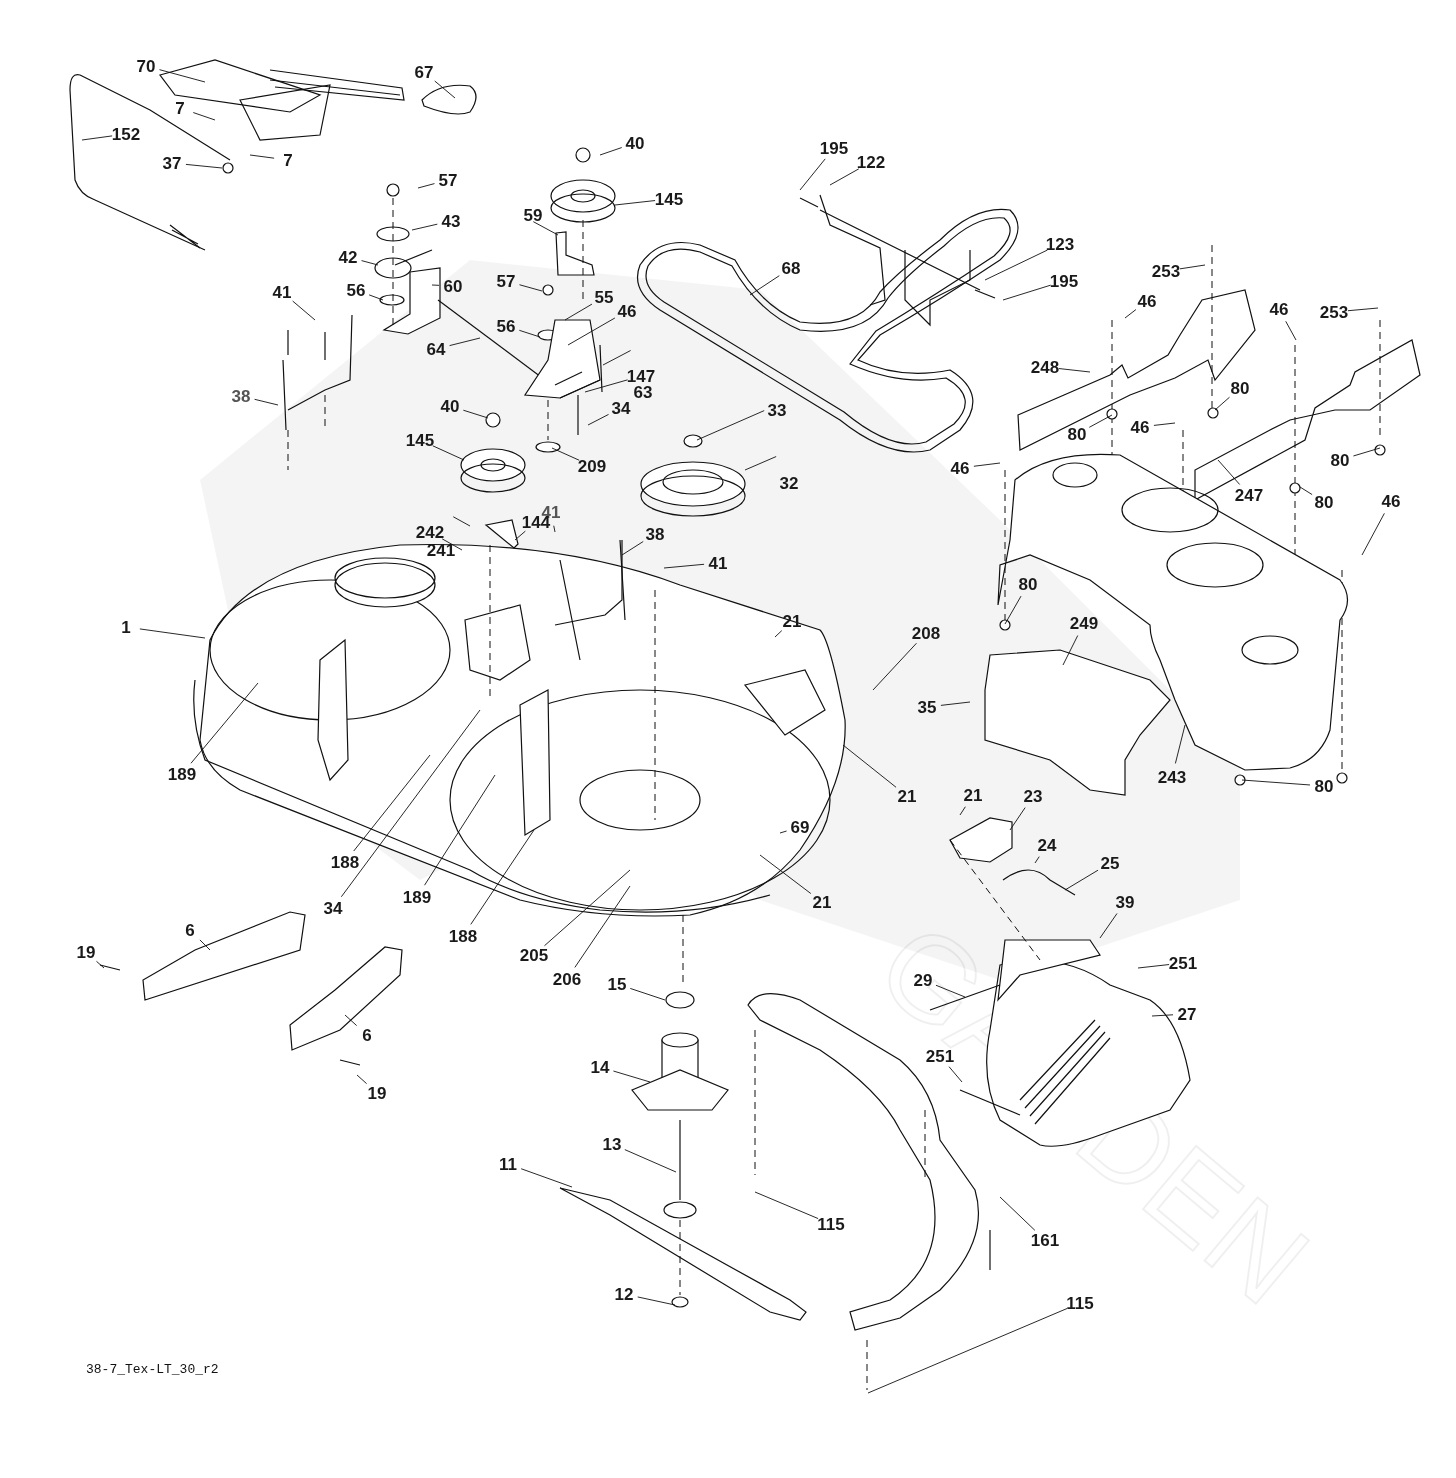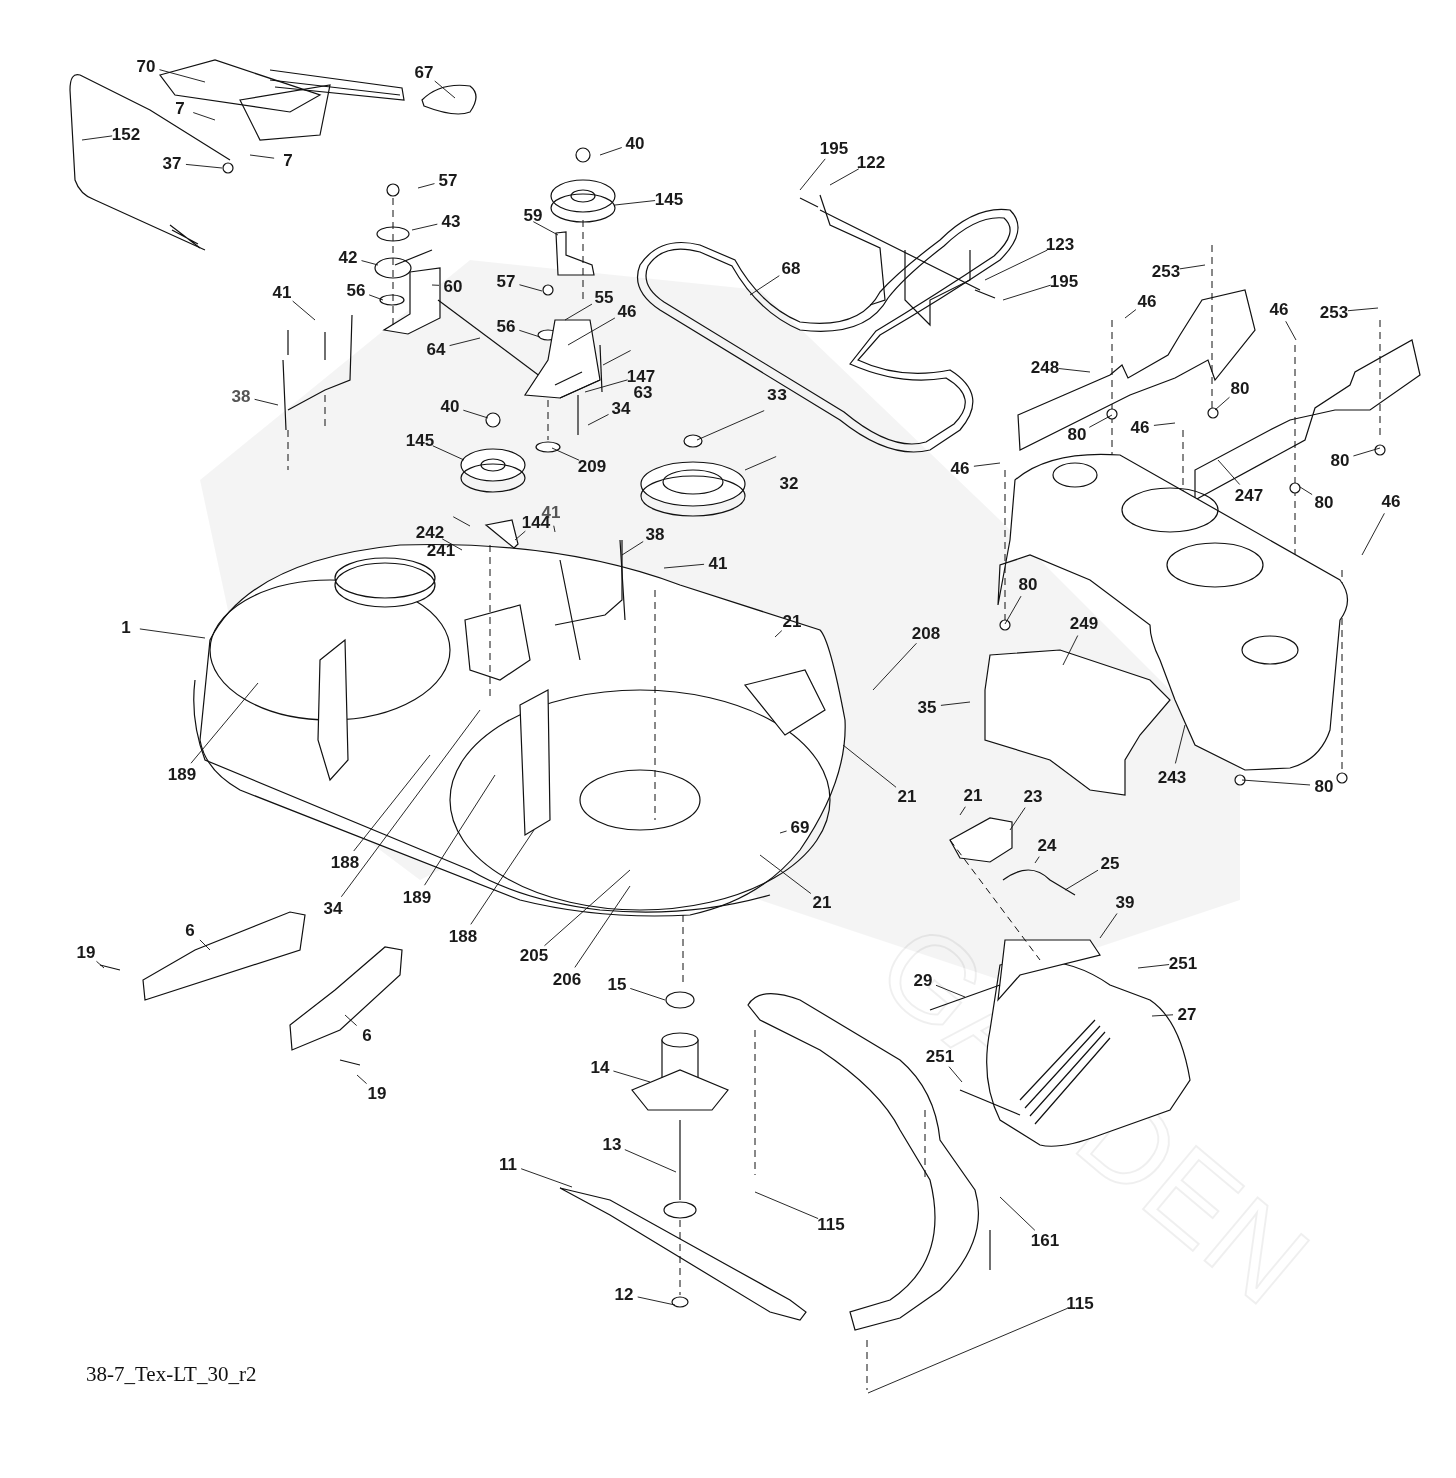--- a/index.html
+++ b/index.html
@@ -6,21 +6,21 @@
   #canvas { position: relative; width: 1456px; height: 1478px; overflow: hidden; background: #fff; font-family: "Liberation Sans", sans-serif; }
   #art { position: absolute; left: 0; top: 0; width: 1456px; height: 1478px; }
   #art .p { fill: none; stroke: #111; stroke-width: 1.2; }
   #art .pf { fill: #fff; stroke: #111; stroke-width: 1.2; }
   #art .dash { fill: none; stroke: #111; stroke-width: 1; stroke-dasharray: 7 5; }
   #art .lead { fill: none; stroke: #111; stroke-width: 0.9; }
   #art .wm { fill: #000; opacity: 0.045; }
   #art .wmt { fill: none; stroke: #000; opacity: 0.06; stroke-width: 2; font-size: 120px; }
   .callout { position: absolute; font-weight: bold; font-size: 17px; color: #1a1a1a; line-height: 1; white-space: nowrap; transform: translate(-50%, -50%); cursor: pointer; }
   .callout.grey { color: #555; }
-  .ref { position: absolute; left: 86px; top: 1362px; font-size: 21px; color: #111; font-family: Liberation Serif, serif; }
+  .ref { position: absolute; left: 86px; top: 1362px; font-size: 13px; color: #111; font-family: Liberation Mono, monospace; }
 </style>
 </head>
 <body>
 
 <div id="canvas">
   <svg id="art" viewBox="0 0 1456 1478" xmlns="http://www.w3.org/2000/svg">
 
     <g>
       <path class="wm" d="M200 480 L470 260 L760 290 L1000 520 L1240 760 L1240 900 L1000 980 L760 900 L620 780 L420 880 L260 760 Z"></path>
       <text class="wmt" x="870" y="980" transform="rotate(40 870 980)">GARDEN</text>
@@ -305,21 +305,21 @@
       <div class="callout" style="left: 627px; top: 311px;">46</div>
       <div class="callout" style="left: 506px; top: 326px;">56</div>
       <div class="callout" style="left: 436px; top: 349px;">64</div>
       <div class="callout" style="left: 643px; top: 344px; margin-top: 48px;">63</div>
       <div class="callout" style="left: 1045px; top: 367px;">248</div>
       <div class="callout" style="left: 641px; top: 376px;">147</div>
       <div class="callout grey" style="left: 241px; top: 396px;">38</div>
       <div class="callout" style="left: 1240px; top: 388px;">80</div>
       <div class="callout" style="left: 450px; top: 406px;">40</div>
       <div class="callout" style="left: 621px; top: 408px;">34</div>
-      <div class="callout" style="left: 777px; top: 395px; font-family: Liberation Mono, monospace;">33</div>
+      <div class="callout" style="left: 777px; top: 410px;">33</div>
       <div class="callout" style="left: 1077px; top: 434px;">80</div>
       <div class="callout" style="left: 1140px; top: 427px;">46</div>
       <div class="callout" style="left: 420px; top: 440px;">145</div>
       <div class="callout" style="left: 789px; top: 451px; margin-top: 32px;">32</div>
       <div class="callout" style="left: 592px; top: 466px;">209</div>
       <div class="callout" style="left: 1340px; top: 460px;">80</div>
       <div class="callout" style="left: 960px; top: 468px;">46</div>
       <div class="callout" style="left: 1249px; top: 495px;">247</div>
       <div class="callout" style="left: 1324px; top: 502px;">80</div>
       <div class="callout" style="left: 1391px; top: 501px;">46</div>

